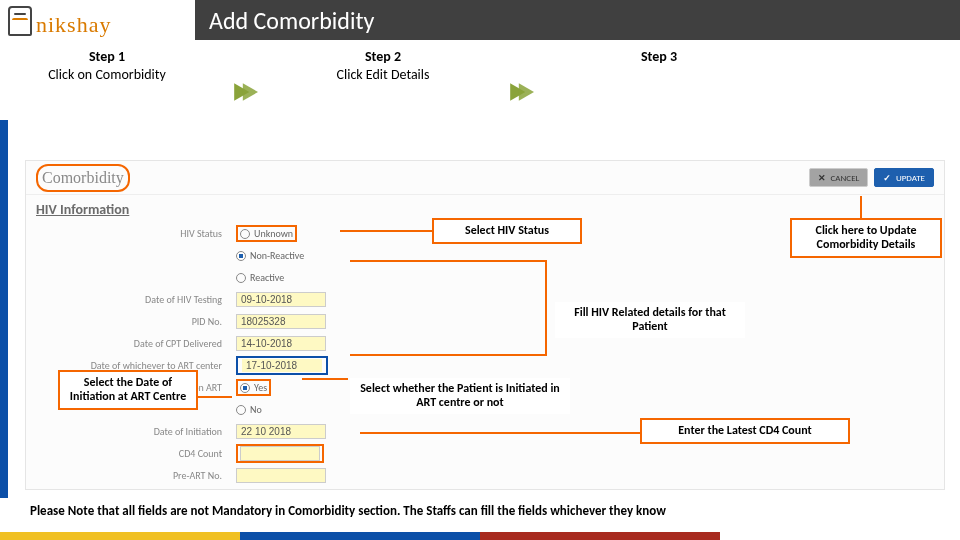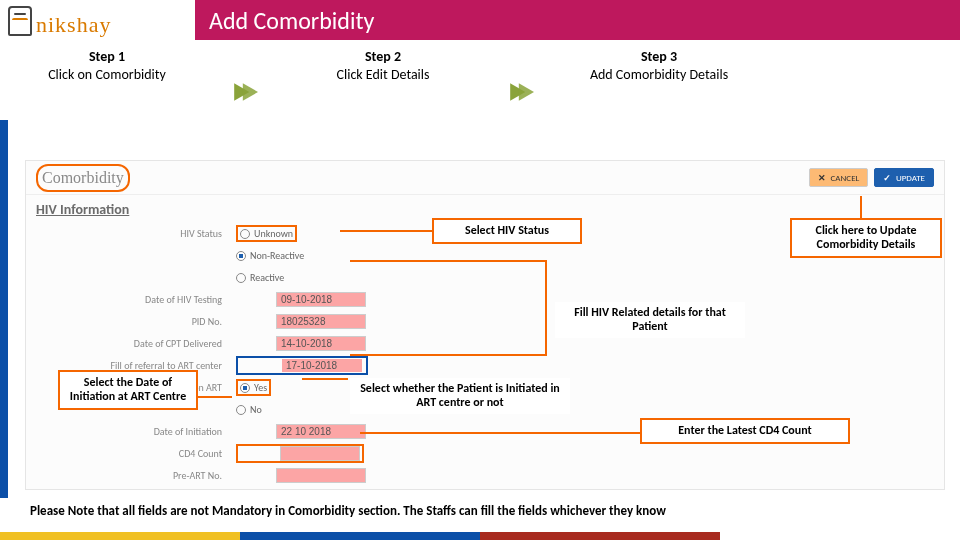--- a/index.html
+++ b/index.html
@@ -4,46 +4,46 @@
 <style>
   * { box-sizing: border-box; margin: 0; padding: 0; }
   html, body { width: 960px; height: 540px; font-family: Calibri, Arial, sans-serif; overflow: hidden; background:#fff; }
 
   .header { position: relative; height: 40px; }
   .logo { position: absolute; left: 8px; top: 4px; width: 175px; height: 34px; display:flex; align-items:center; }
   .logo-icon { width:24px; height:30px; border:2px solid #444; border-radius:4px 4px 2px 2px; margin-right:4px; display:flex; flex-direction:column; align-items:center; justify-content:flex-end; }
   .logo-icon::before { content:""; width:12px; height:2px; background:#444; margin-bottom:3px; border-radius:1px;}
   .logo-icon::after { content:""; width:16px; height:14px; border-top:2px solid #d97a00; border-radius:2px;}
   .logo-text { font-family: "Segoe Script", cursive; font-size:22px; color:#d97a00; letter-spacing:1px;margin-top:8px; }
-  .title-bar { position:absolute; left:195px; top:0; right:0; height:40px; background:#be185d; display:flex; align-items:center; padding-left:14px; }
+  .title-bar { position:absolute; left:195px; top:0; right:0; height:40px; background:#404040; display:flex; align-items:center; padding-left:14px; }
   .title-bar span { color:#fff; font-size:24px; font-weight:400; }
 
   .steps { display:flex; gap:50px; padding:8px 0 0 32px; position:relative; height:76px;}
   .step { width:150px; text-align:center; }
   .step-title { font-weight:700; font-size:14px; }
   .step-desc { font-size:14px; line-height:1.15; margin-top:2px;}
   .arrow { width:26px; height:26px; align-self:center; margin-top:20px; position:relative;}
   .arrow svg { width:26px; height:26px; }
 
   .screenshot { position:absolute; left:25px; top:160px; right:15px; height:330px; border:1px solid #e5e5e5; background:#fcfcfc; }
   .ss-top { height:34px; display:flex; align-items:center; justify-content:space-between; padding:0 10px; border-bottom:1px solid #eee;}
   .tab { font-family:"Segoe Script", cursive; color:#8a8a8a; font-size:16px; padding:3px 4px; border:2px solid #f56600; border-radius:12px;}
   .ss-btns { display:flex; gap:6px; }
   .btn { font-size:9px; padding:3px 8px; border-radius:2px; display:flex; align-items:center; gap:3px; cursor:pointer;}
-  .btn-cancel { background:#fdba74; color:#333; border:1px solid #ccc;}
+  .btn-cancel { background:#a3a3a3; color:#333; border:1px solid #ccc;}
   .btn-update { background:#1d5fae; color:#fff; border:1px solid #1d5fae;}
   .subhead { font-size:14px; font-weight:700; color:#6b6b6b; padding:6px 10px 2px; text-decoration:underline;}
 
   .form { padding:2px 10px 0 10px; font-size:10px; color:#777; }
   .row { display:flex; align-items:center; height:22px; }
   .lbl { width:200px; text-align:right; padding-right:14px; color:#888;}
   .val { color:#666; }
   .radio { width:10px; height:10px; border:1px solid #888; border-radius:50%; display:inline-block; margin-right:4px; vertical-align:middle;}
   .radio.sel { background: radial-gradient(circle, #1d5fae 0 40%, #fff 45% 100%);}
-  .field-input { border:1px solid #ccc; padding:1px 4px; font-size:10px; color:#555; width:90px; background:#fca5a5;margin-left:40px;}
+  .field-input { border:1px solid #ccc; padding:1px 4px; font-size:10px; color:#555; width:90px; background:#fef9c3;}
   .hl-orange { border:2px solid #f56600; padding:0 2px;}
   .hl-blue   { border:2px solid #0b4fa8; padding:1px 4px; display:inline-block;}
 
   .callout { position:absolute; border:2px solid #f56600; background:#fff; font-size:12px; font-weight:700; text-align:center; padding:4px 6px; line-height:1.15; }
 
   .note { position:absolute; left:30px; bottom:22px; right:30px; font-size:13px; font-weight:700; }
 
   .footer { position:absolute; left:0; right:0; bottom:0; height:8px; display:flex;}
   .footer div { flex:1; }
   .f1{background:#f0c023;} .f2{background:#0b4fa8;} .f3{background:#a82a1f;} .f4{background:#fff;}
@@ -85,21 +85,20 @@
     <div class="step-desc">Click Edit Details</div>
   </div>
   <div class="arrow">
     <svg viewBox="0 0 24 24">
         <polygon points="2,4 16,12 2,20" fill="#8aa33a"></polygon>
         <polygon points="10,4 24,12 10,20" fill="#8aa33a" opacity="0.85"></polygon>
       </svg>
   </div>
   <div class="step">
     <div class="step-title">Step 3</div>
-    <div class="step-desc">Add Comorbidity Details</div>
   </div>
 </div>
 
 <div class="screenshot">
   <div class="ss-top">
     <div class="tab">Comorbidity</div>
     <div class="ss-btns">
       <div class="btn btn-cancel xmark">CANCEL</div>
       <div class="btn btn-update checkmark">UPDATE</div>
     </div>
@@ -130,21 +129,21 @@
     </div>
     <div class="row">
       <div class="lbl">PID No.</div>
       <input class="field-input" value="18025328" style="">
     </div>
     <div class="row">
       <div class="lbl">Date of CPT Delivered</div>
       <input class="field-input" value="14-10-2018" style="">
     </div>
     <div class="row">
-      <div class="lbl">Fill of referral to ART center</div>
+      <div class="lbl">Date of whichever to ART center</div>
       <span class="hl-blue"><input class="field-input" style="border: none; width: 80px;" value="17-10-2018"></span>
     </div>
     <div class="row">
       <div class="lbl">Initiated on ART</div>
       <div class="val hl-orange">
         <span class="radio sel"></span><span>Yes</span>
       </div>
     </div>
     <div class="row">
         <div class="lbl"></div>

